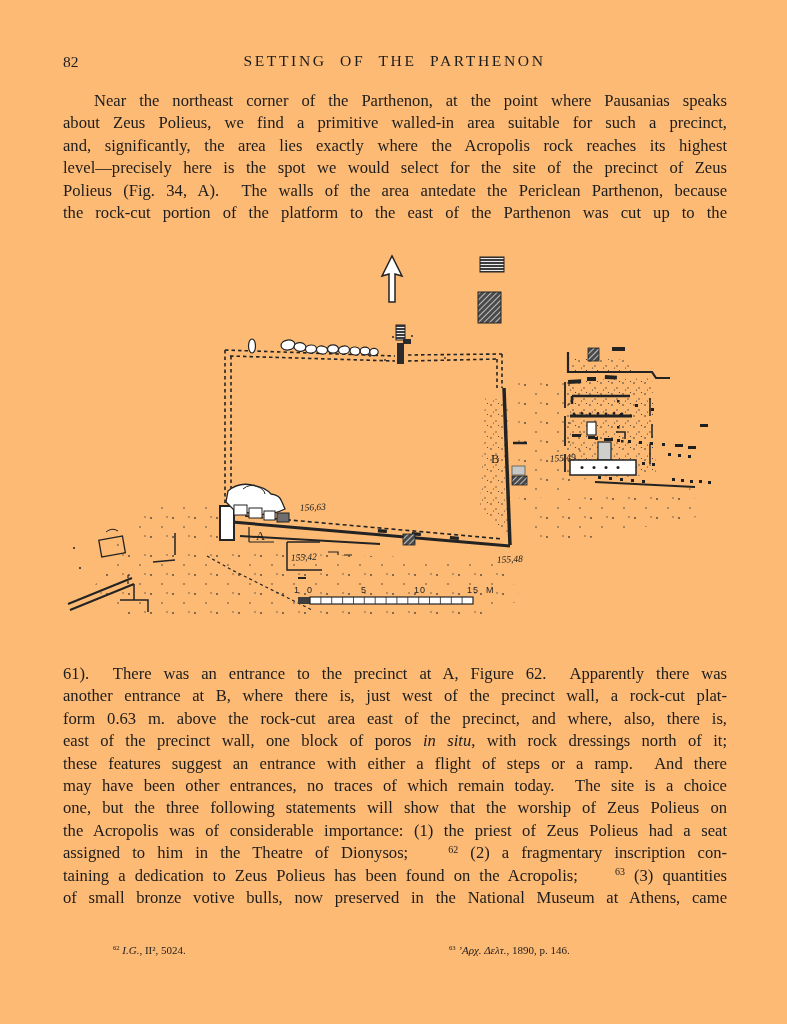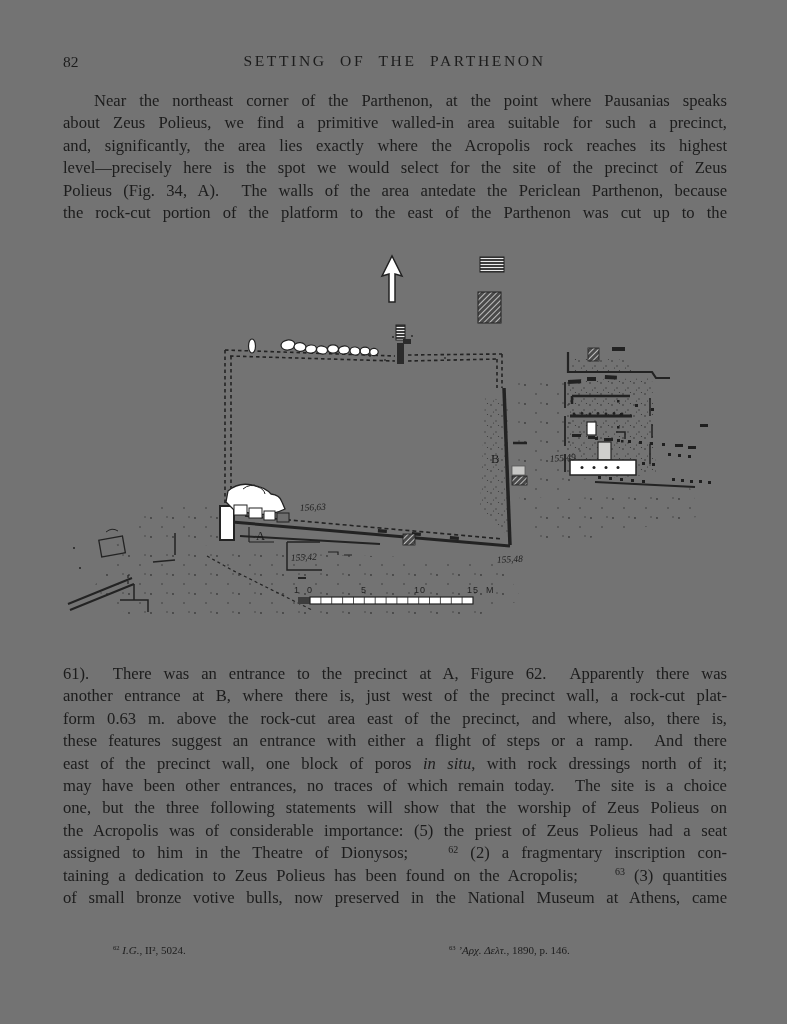--- a/index.html
+++ b/index.html
@@ -1,16 +1,16 @@
 <!DOCTYPE html>
 <html><head>
 <meta charset="utf-8">
 <style>
   html,body{margin:0;padding:0;background:#e8e8e6;}
-  .page{position:relative;width:787px;height:1024px;background:#737373;color:#1c1c1c;
+  .page{position:relative;width:787px;height:1024px;background:#fdba74;color:#1c1c1c;
         font-family:"Liberation Serif","DejaVu Serif",serif;overflow:hidden;margin:0 auto;}
   
   .header{position:absolute;top:52px;left:63px;width:663px;height:20px;}
   .pagenum{position:absolute;left:0;top:1px;font-size:15.5px;}
   .rtitle{width:100%;text-align:center;font-size:15.6px;letter-spacing:2.6px;word-spacing:7px;}
   
   .para{position:absolute;left:63px;width:664px;font-size:16.6px;}
   .p1{top:90px;}
   .p2{top:663px;}
   .pline{height:22.4px;line-height:22.4px;text-align:justify;text-align-last:justify;
@@ -282,25 +282,25 @@
         <text class="sc" x="426" y="345">M</text>
       </g>
     </svg>
   </figure>
 
 
   <div class="para p2">
       <div class="pline">61).&nbsp; There was an entrance to the precinct at A, Figure 62.&nbsp; Apparently there was</div>
       <div class="pline">another entrance at B, where there is, just west of the precinct wall, a rock-cut plat-</div>
       <div class="pline">form 0.63 m. above the rock-cut area east of the precinct, and where, also, there is,</div>
+      <div class="pline">east of the precinct wall, one block of poros <i>in situ</i>, with rock dressings north of it;</div>
       <div class="pline">these features suggest an entrance with either a flight of steps or a ramp.&nbsp; And there</div>
-      <div class="pline">east of the precinct wall, one block of poros <i>in situ</i>, with rock dressings north of it;</div>
       <div class="pline">may have been other entrances, no traces of which remain today.&nbsp; The site is a choice</div>
       <div class="pline">one, but the three following statements will show that the worship of Zeus Polieus on</div>
-      <div class="pline">the Acropolis was of considerable importance: (5) the priest of Zeus Polieus had a seat</div>
+      <div class="pline">the Acropolis was of considerable importance: (1) the priest of Zeus Polieus had a seat</div>
       <div class="pline">assigned to him in the Theatre of Dionysos; <sup>62</sup> (2) a fragmentary inscription con-</div>
       <div class="pline">taining a dedication to Zeus Polieus has been found on the Acropolis; <sup>63</sup> (3) quantities</div>
       <div class="pline">of small bronze votive bulls, now preserved in the National Museum at Athens, came</div>
     </div>
 
   <span class="fn fn1"><sup>62</sup> <i>I.G.</i>, II², 5024.</span>
   <span class="fn fn2"><sup>63</sup> <i>’Αρχ. Δελτ.</i>, 1890, p. 146.</span>
 
 </div>
 

